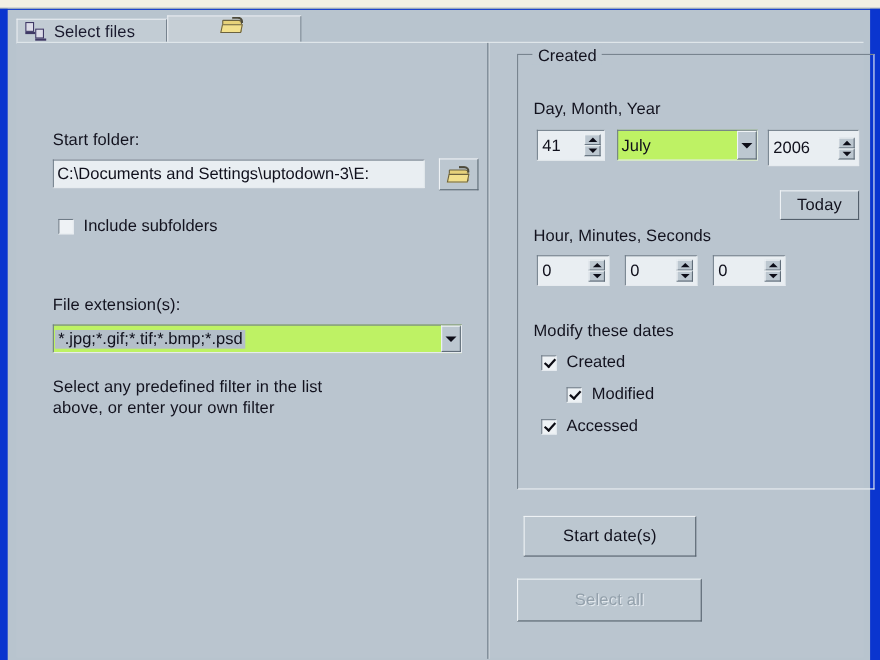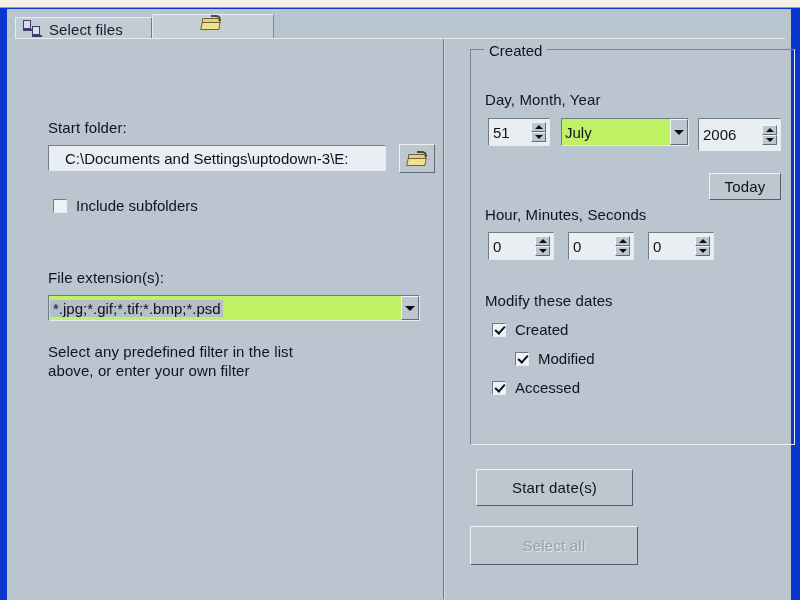--- a/index.html
+++ b/index.html
@@ -146,21 +146,21 @@
   
   .field {
     position: absolute;
     background: #e9eef2;
     border: 1px solid;
     border-color: #707d89 #e6ebef #e6ebef #707d89;
     display: flex;
     align-items: center;
     font-size: 15px;
     color: #10101c;
-    padding-left: 16px;
+    padding-left: 3px;
     overflow: hidden;
     white-space: nowrap;
   }
 
   #start-folder-field { left: 33px; top: 106px; width: 338px; height: 26px; }
 
   
   #browse-button {
     position: absolute;
     left: 384px; top: 105px;
@@ -392,21 +392,21 @@
       </div>
 
       <div class="lbl multi" style="left:33px; top:303px; width:290px;">Select any predefined filter in the list above, or enter your own filter</div>
 
       <div id="settings-group"></div>
       <div id="settings-legend">Created</div>
 
       <div class="lbl" style="left:470px; top:52px;">Day, Month, Year</div>
 
       <div class="spin" style="left:473px; top:79px; width:62px; height:28px;">
-        <span class="spin-val">51</span>
+        <span class="spin-val">41</span>
         <span class="spin-btns">
           <span class="up">
               <span class="tri-up"></span>
             </span>
           <span class="dn">
               <span class="tri-dn"></span>
             </span>
         </span>
       </div>
 

